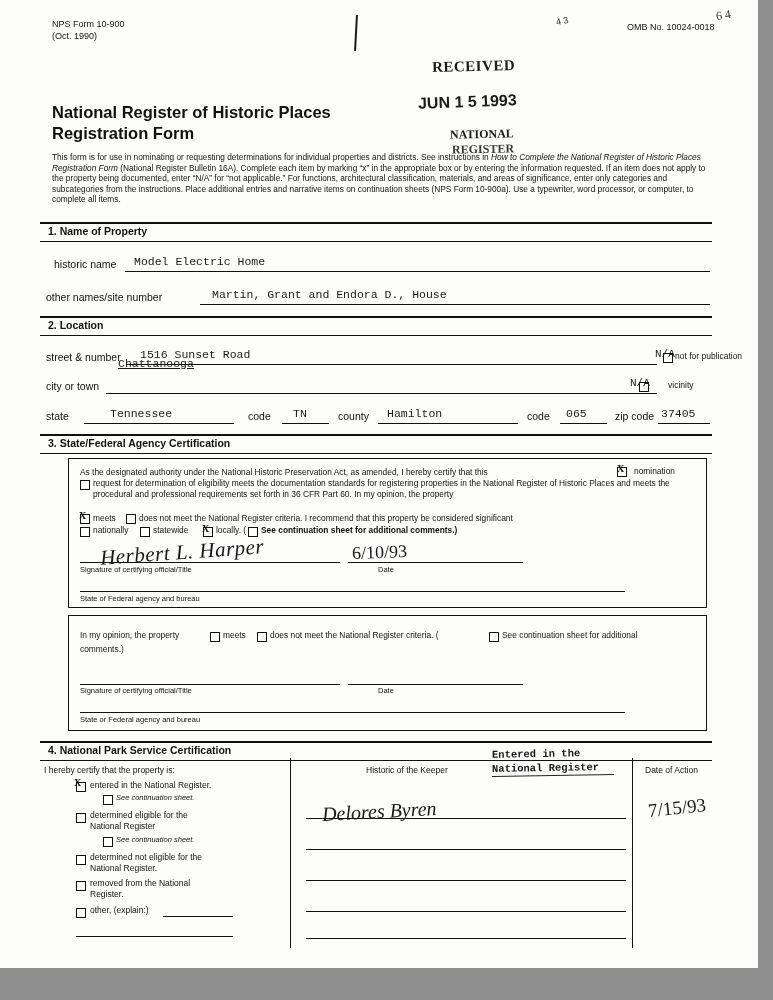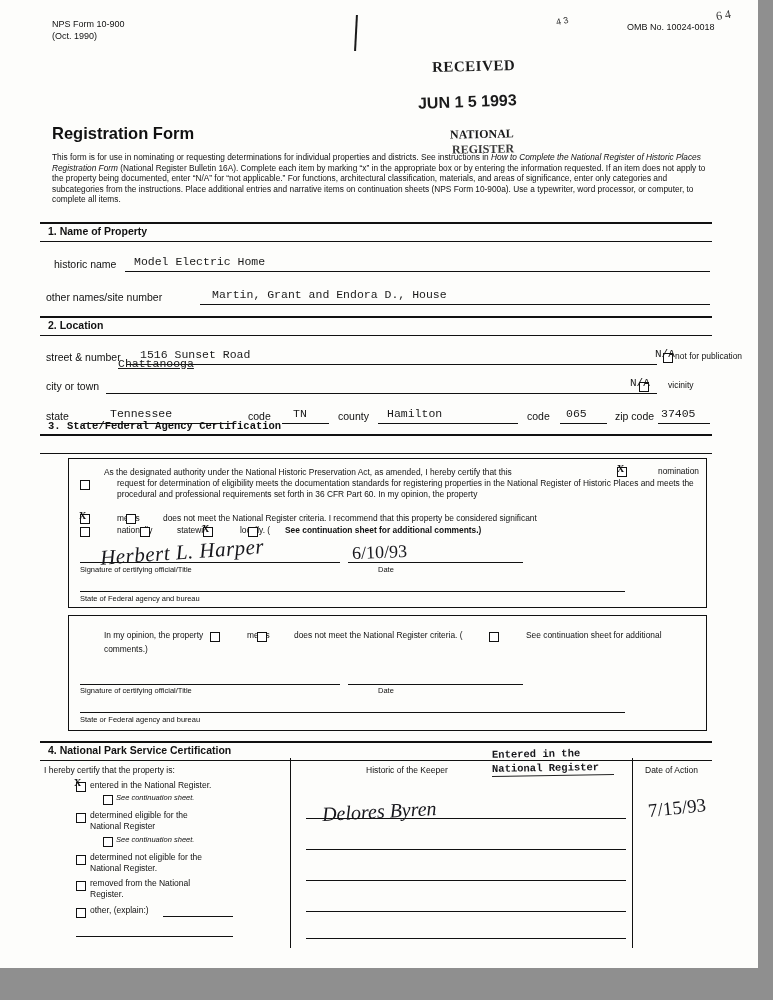--- a/index.html
+++ b/index.html
@@ -111,21 +111,21 @@
     border: 1px solid #111;
     background: #fff;
   }
   .cbx { position: absolute; font-size: 10px; font-weight: bold; color: #111; font-family: "Liberation Serif", serif; }
 
   
   .boxframe {
     position: absolute;
     border: 1px solid #111;
   }
-  .bodytext { font-size: 8.4px; line-height: 11.4px; color: #111; margin-left: 24px; }
+  .bodytext { font-size: 8.4px; line-height: 11.4px; color: #111; }
 
   
   .hand {
     position: absolute;
     font-family: "Liberation Serif", serif;
     font-style: italic;
     color: #17171c;
   }
   .sig1 { left: 100px; top: 540px; font-size: 21px; transform: rotate(-4deg); letter-spacing: 0.5px; }
   .sigdate1 { left: 352px; top: 542px; font-size: 18px; font-style: normal; transform: rotate(-2deg); }
@@ -148,21 +148,21 @@
       <span>NPS Form 10-900</span><br>
       <span>(Oct. 1990)</span>
     </div>
     <div class="txt omb">OMB No. 10024-0018</div>
     <div class="corner-num">6 4</div>
     <div class="pen-mark"></div>
     <div class="pen-mark2">4 3</div>
 
 
     <div class="txt bigtitle">
-      <br>
+      <span>National Register of Historic Places</span><br>
       <span>Registration Form</span>
     </div>
 
     <div class="stamp stamp-received">RECEIVED</div>
     <div class="stamp stamp-date">JUN 1 5 1993</div>
     <div class="stamp stamp-nat">NATIONAL</div>
     <div class="stamp stamp-reg">REGISTER</div>
 
     <div class="instructions">
       <span>This form is for use in nominating or requesting determinations for individual properties and districts. See instructions in </span><i>How to Complete the</i>
@@ -211,21 +211,21 @@
 
     <div class="txt flabel" style="left:527px; top:410px;">code</div>
     <div class="fline" style="left:560px; top:423px; width:47px;"></div>
     <div class="txt fvalue" style="left:566px; top:407px;">065</div>
 
     <div class="txt flabel" style="left:615px; top:410px;">zip code</div>
     <div class="fline" style="left:658px; top:423px; width:52px;"></div>
     <div class="txt fvalue" style="left:661px; top:407px;">37405</div>
 
     <div class="secbar" style="top:434px;"></div>
-    <div class="seclabel" style="left:48px; top:420px;font-family:Liberation Mono, monospace;">3.  State/Federal Agency Certification</div>
+    <div class="seclabel" style="left:48px; top:437px;">3.  State/Federal Agency Certification</div>
 
     <div class="boxframe" style="left:68px; top:458px; width:637px; height:148px;"></div>
 
     <div class="txt bodytext" style="left:80px; top:467px; width:600px;">
       <span>As the designated authority under the National Historic Preservation Act, as amended, I hereby certify that this</span>
     </div>
     <div class="cb" style="left:617px; top:467px;"></div>
     <div class="cbx" style="left:617px; top:463px;">X</div>
     <div class="txt bodytext" style="left:634px; top:466px;">nomination</div>
 

